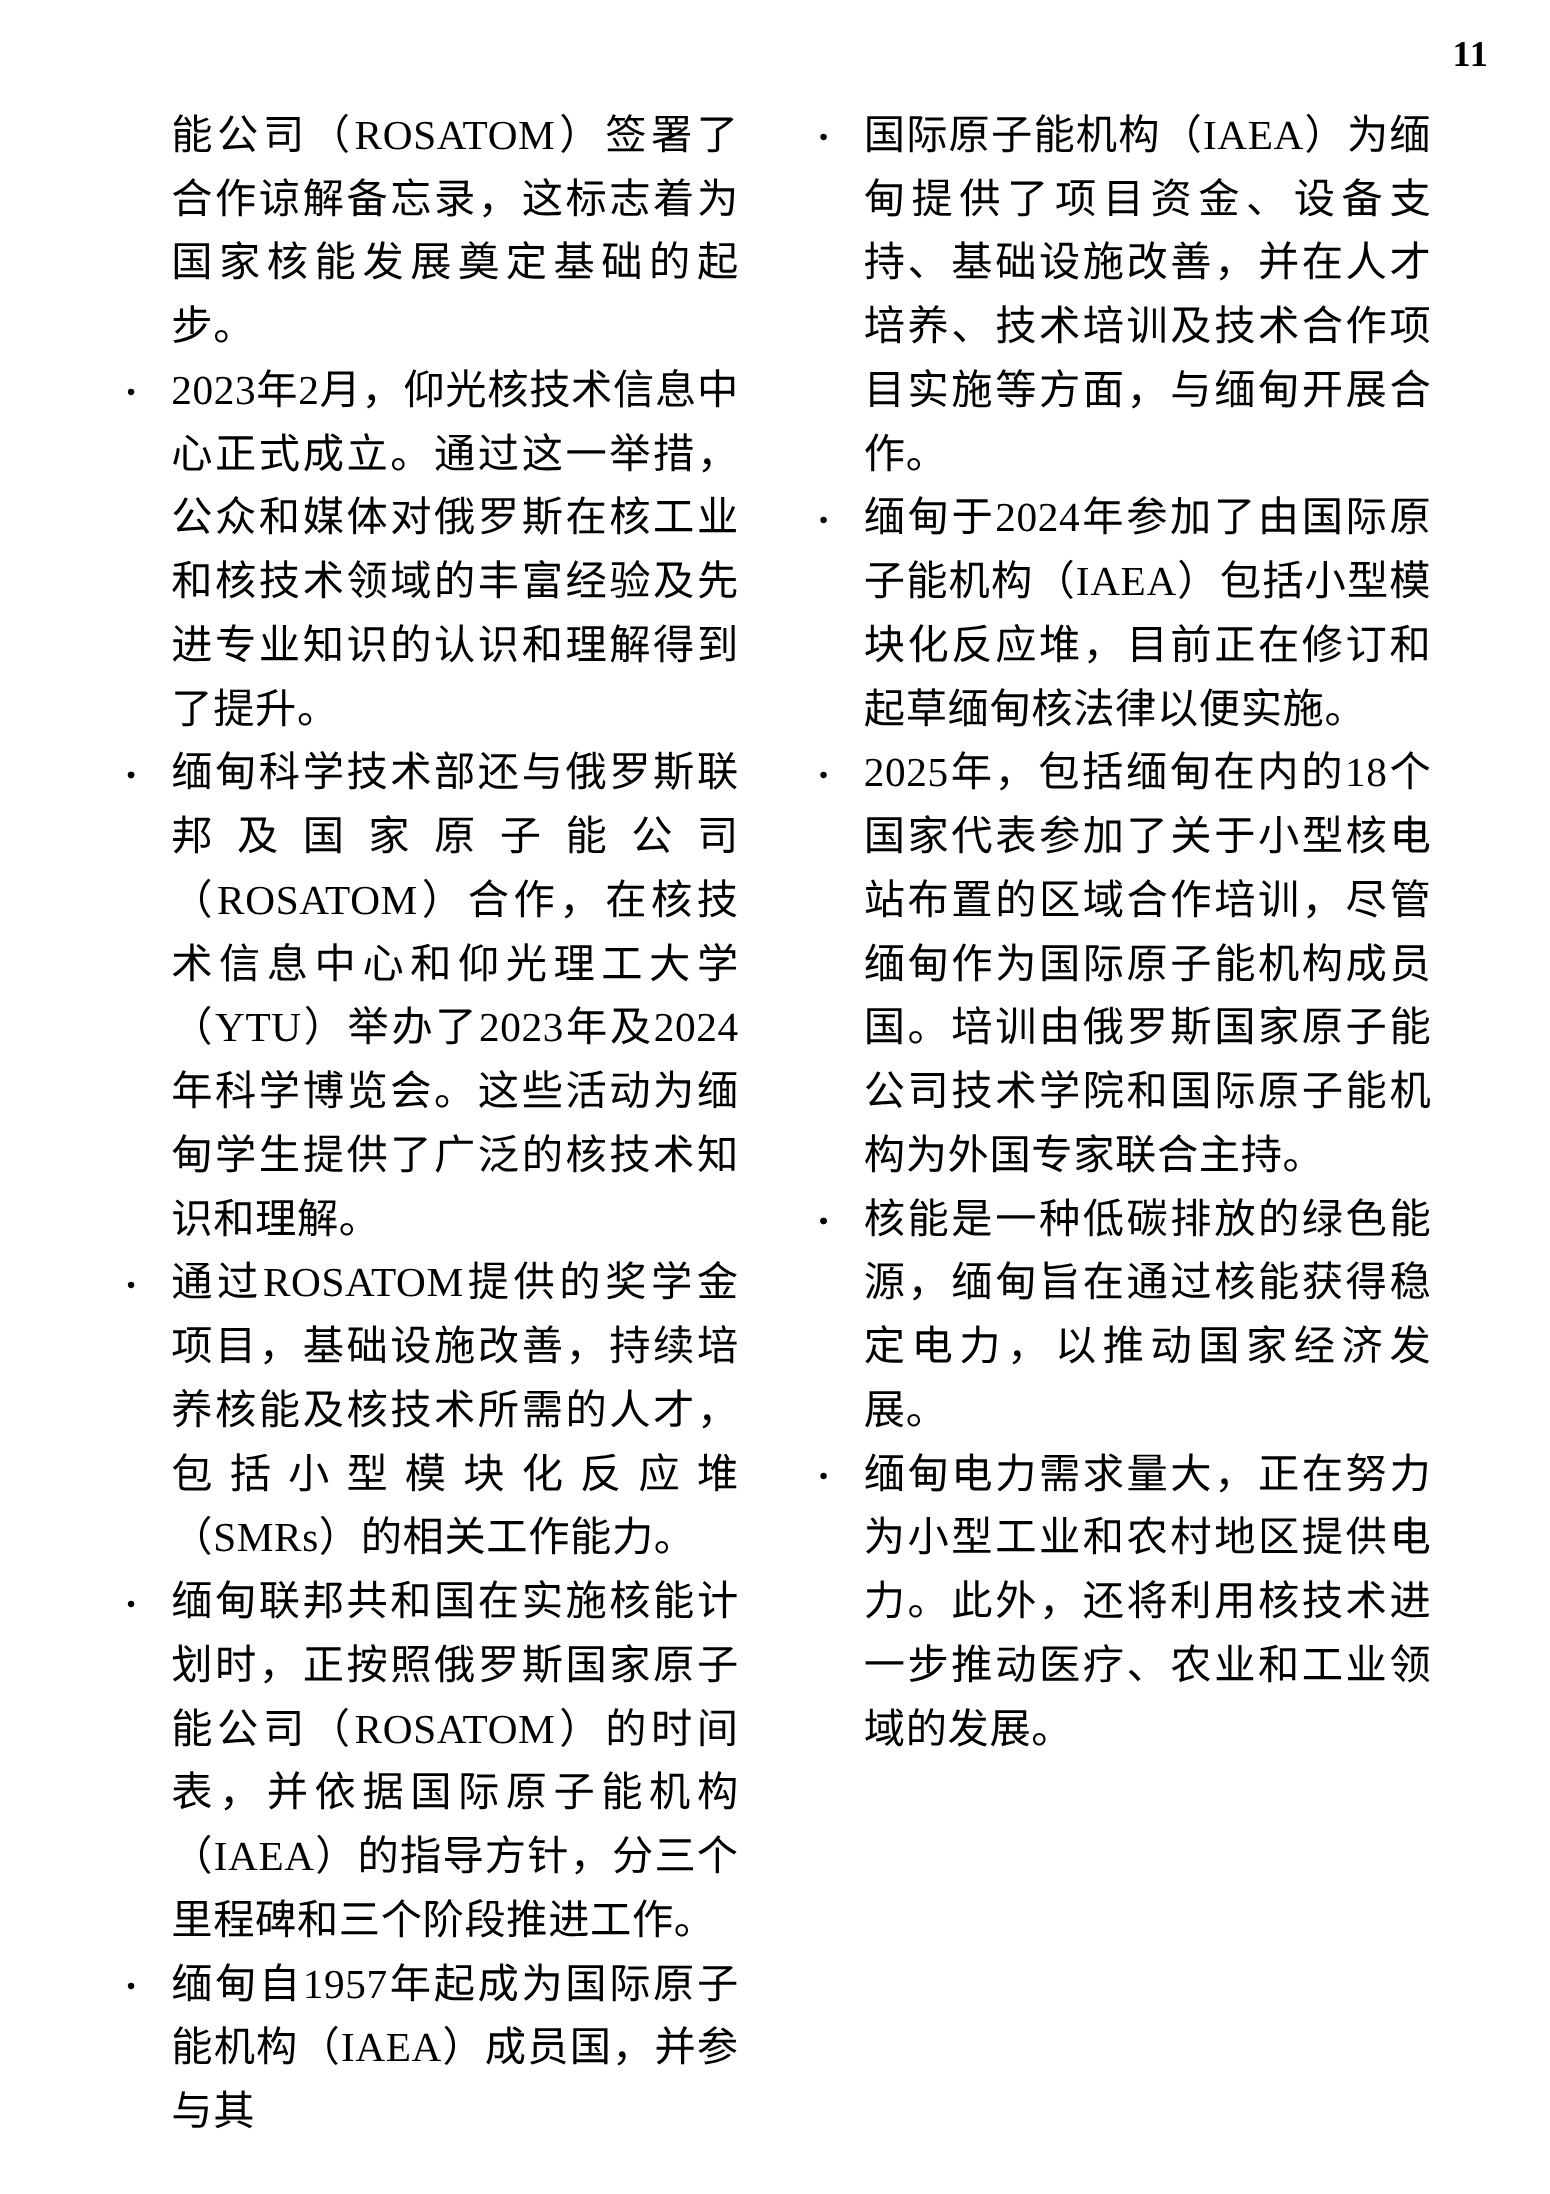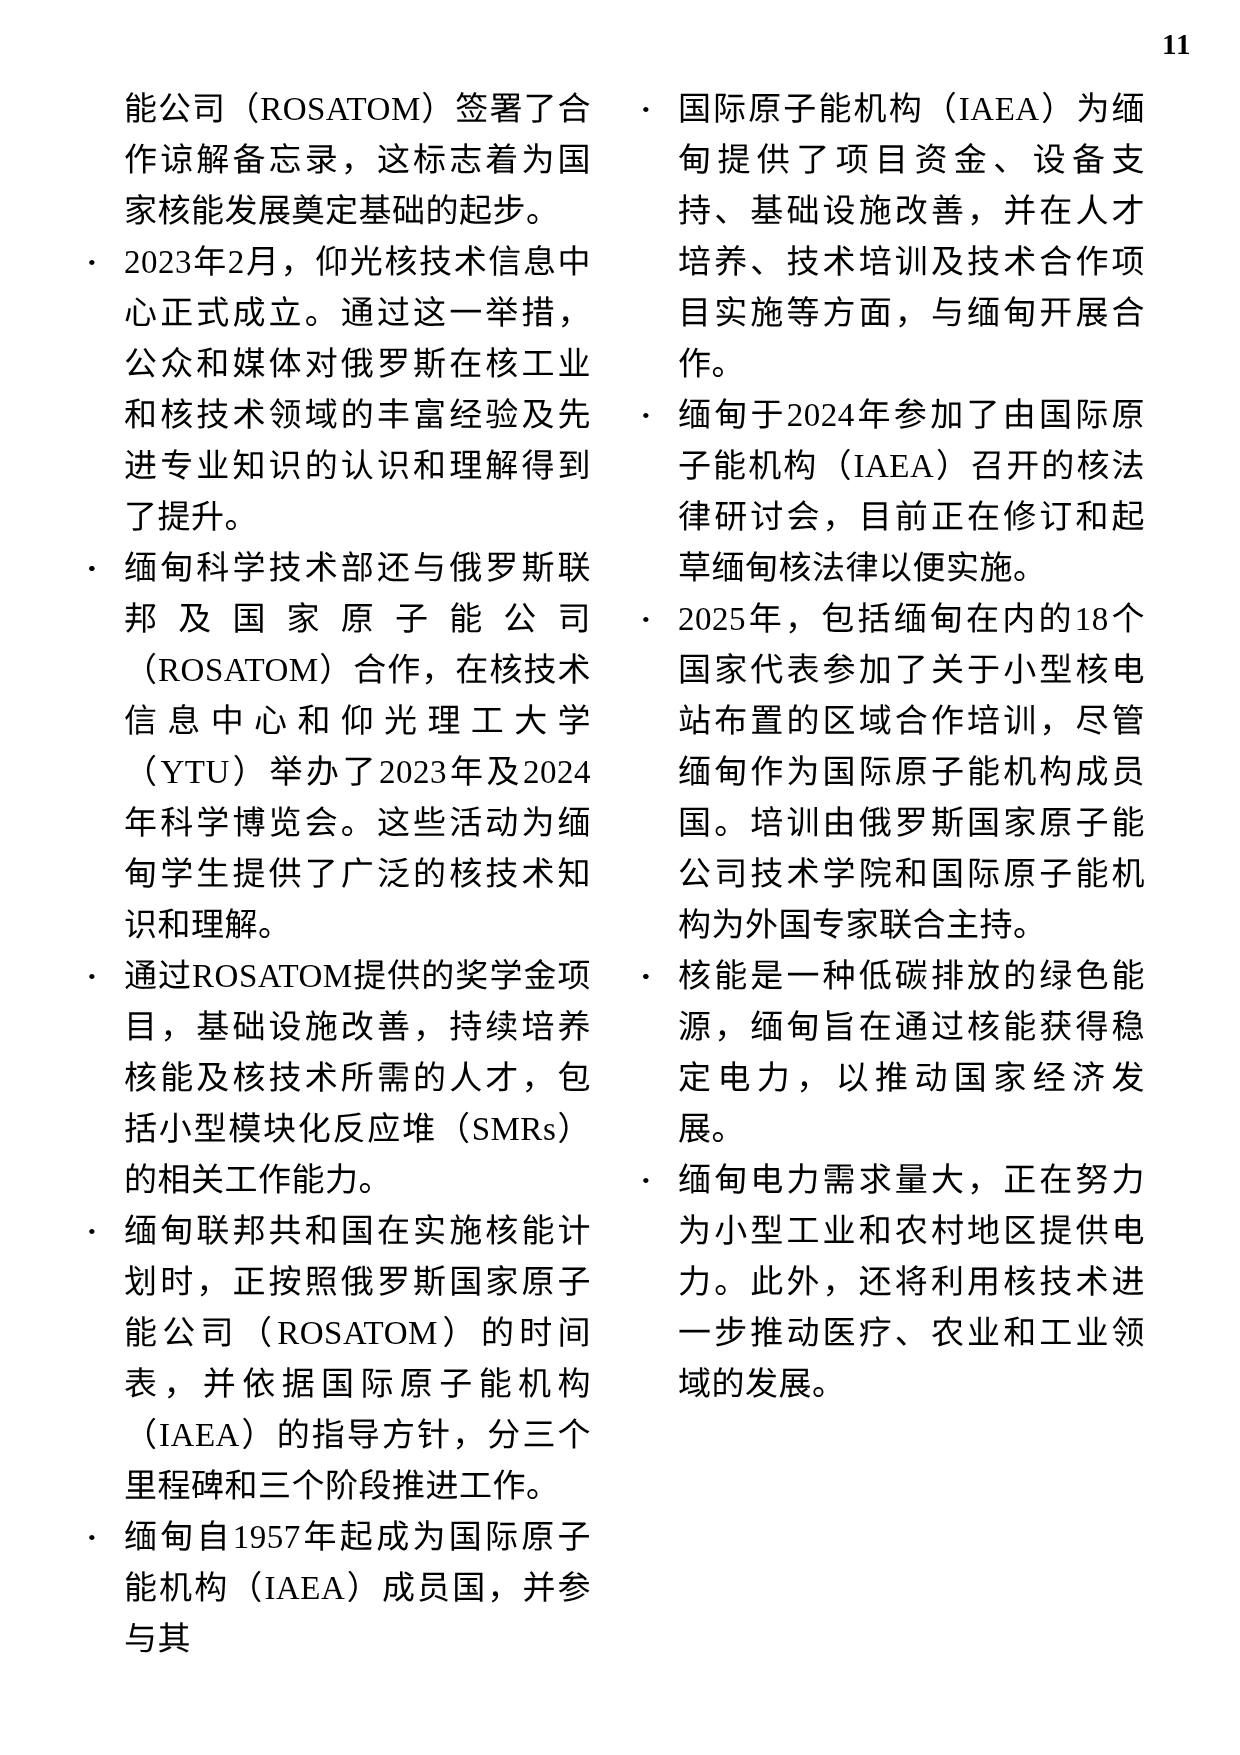--- a/index.html
+++ b/index.html
@@ -38,20 +38,21 @@
     flex: 0 0 505px;
   }
   .item {
     position: relative;
     padding-left: 38px;
     font-size: 33px;
     line-height: 51px;
     text-align: justify;
     text-justify: inter-character;
     letter-spacing: 0.5px;
+    margin-left: 13px;
   }
   .item .bullet {
     position: absolute;
     left: 2px;
     top: 0;
     width: 30px;
     font-size: 22px;
     line-height: 51px;
     text-align: left;
   }
@@ -97,21 +98,21 @@
       </div>
     </div>
 
     <div class="column">
       <div class="item">
         <span class="bullet">•</span>
         <span class="item-text">国际原子能机构（IAEA）为缅甸提供了项目资金、设备支持、基础设施改善，并在人才培养、技术培训及技术合作项目实施等方面，与缅甸开展合作。</span>
       </div>
       <div class="item">
         <span class="bullet">•</span>
-        <span class="item-text">缅甸于2024年参加了由国际原子能机构（IAEA）召开的核法律研讨会，目前正在修订和起草缅甸核法律以便实施。</span>
+        <span class="item-text">缅甸于2024年参加了由国际原子能机构（IAEA）包括小型模块化反应堆，目前正在修订和起草缅甸核法律以便实施。</span>
       </div>
       <div class="item">
         <span class="bullet">•</span>
         <span class="item-text">2025年，包括缅甸在内的18个国家代表参加了关于小型核电站布置的区域合作培训，尽管缅甸作为国际原子能机构成员国。培训由俄罗斯国家原子能公司技术学院和国际原子能机构为外国专家联合主持。</span>
       </div>
       <div class="item">
         <span class="bullet">•</span>
       </div>
       <div class="item">
         <span class="bullet">•</span>

